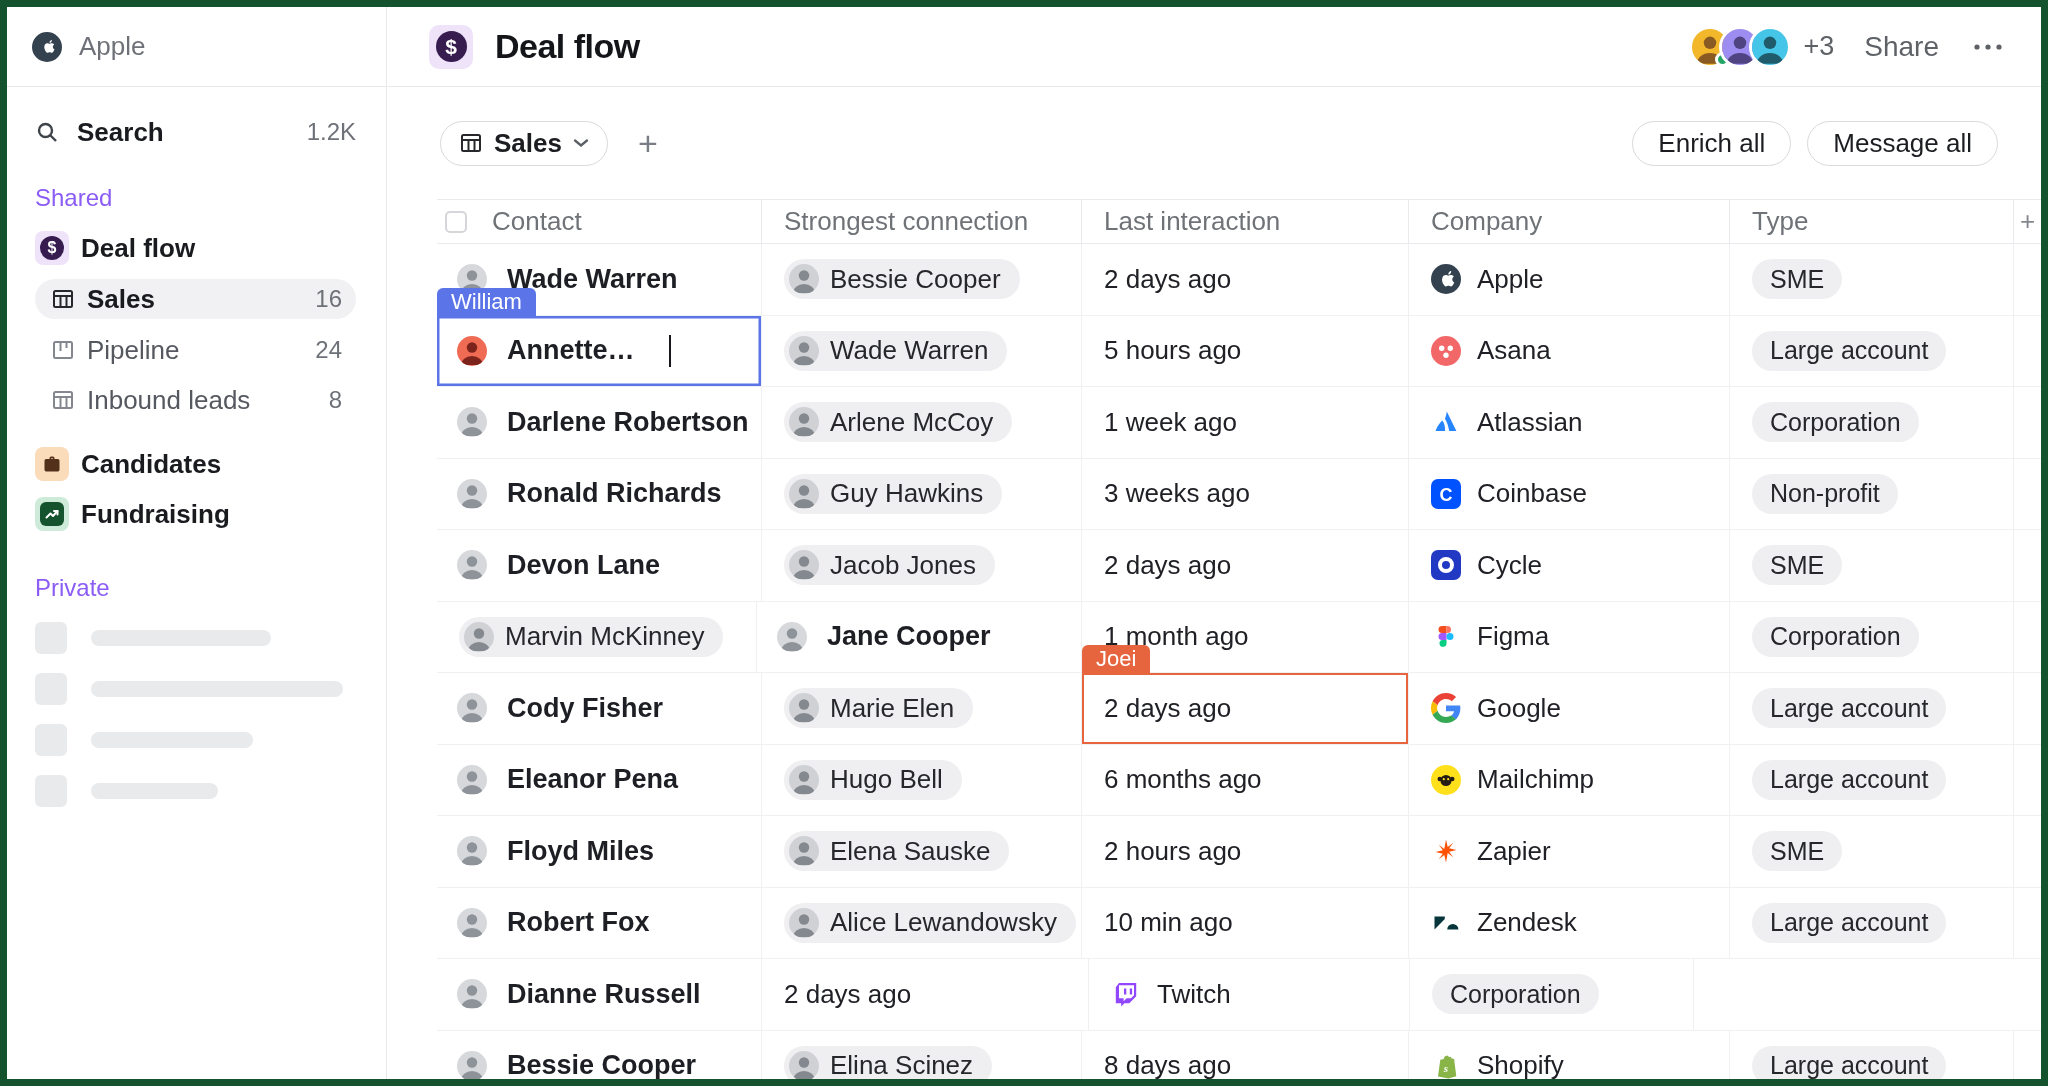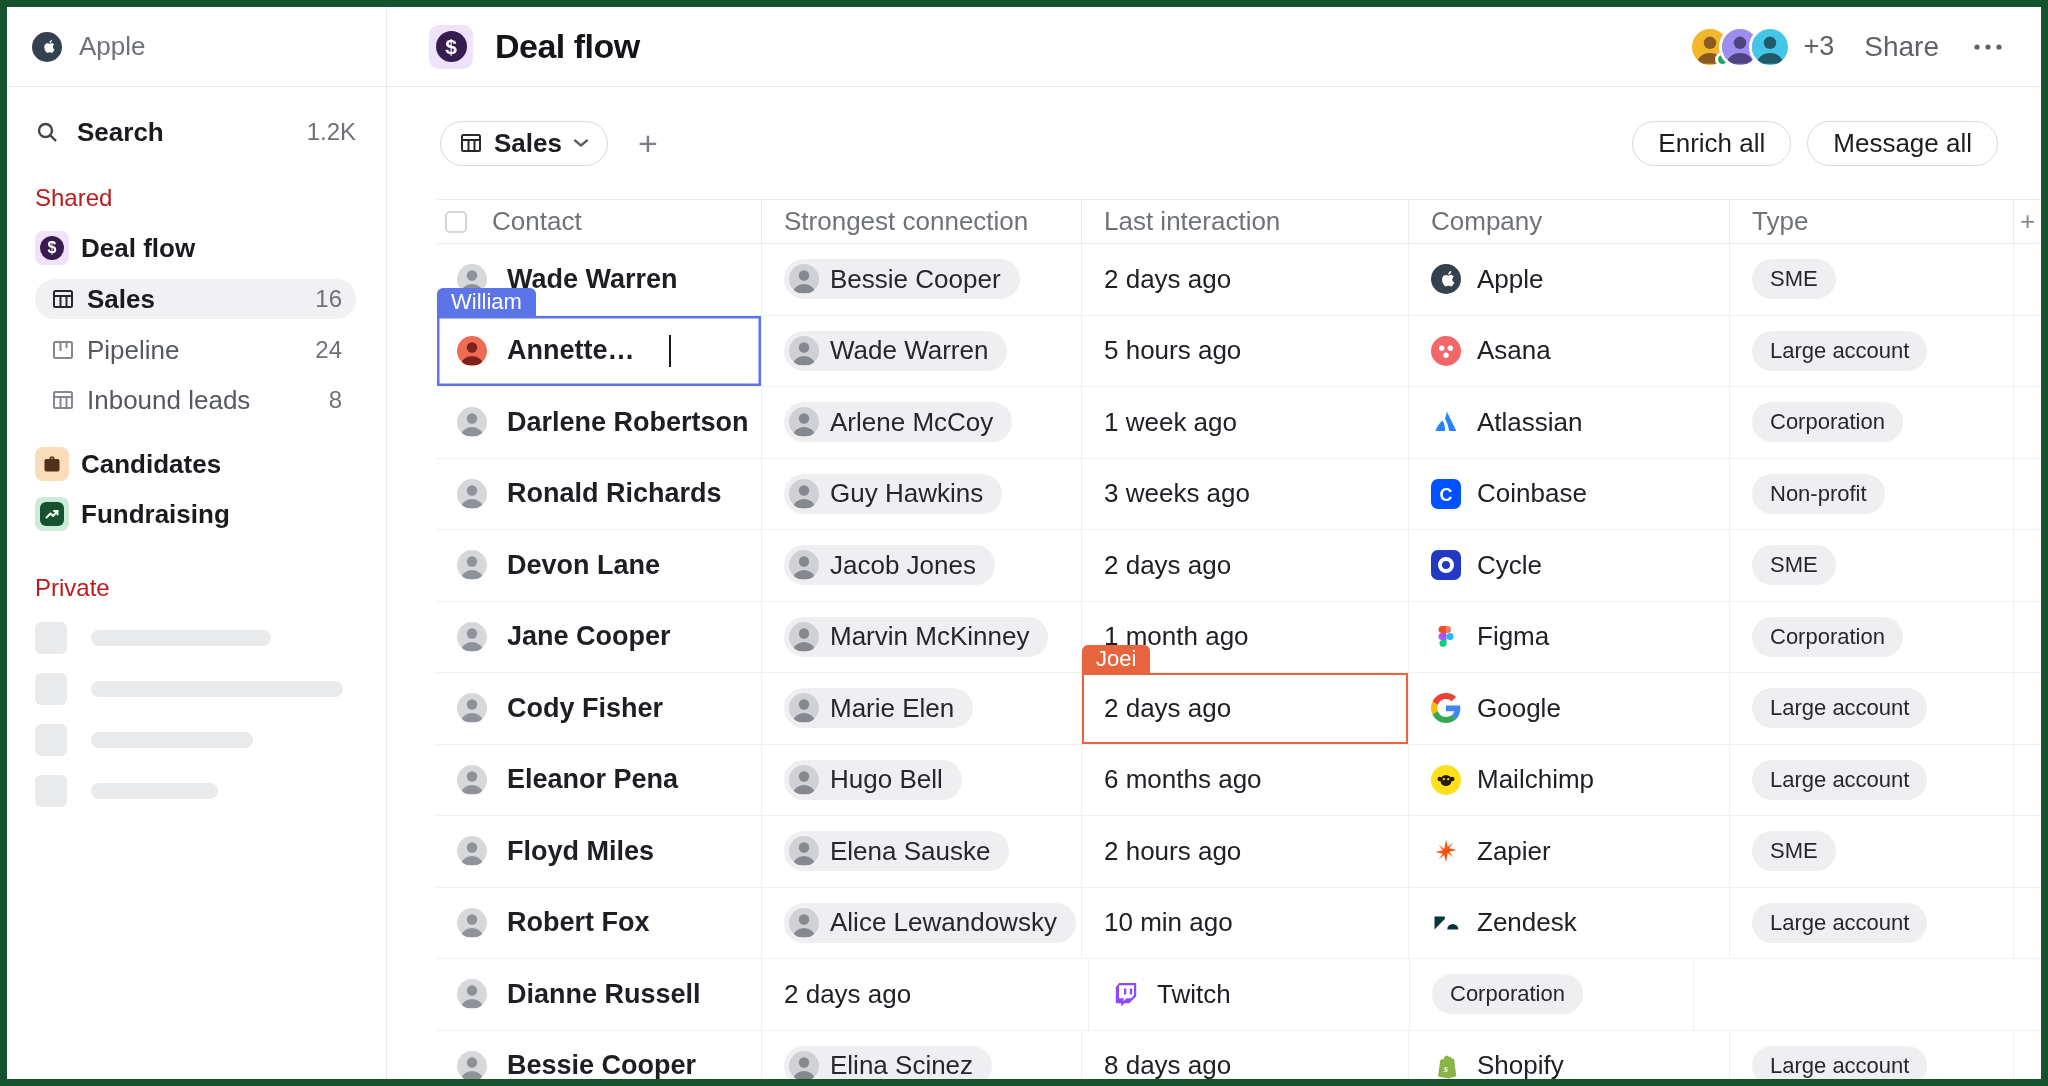--- a/index.html
+++ b/index.html
@@ -13,21 +13,21 @@
     border-right:1px solid #e7e8ea; background:#fff; }
   .ws-row { height:80px; display:flex; align-items:center; gap:17px;
     padding-left:25px; border-bottom:1px solid #e7e8ea; }
   .ws-logo { width:30px; height:30px; border-radius:50%; background:#344250;
     display:flex; align-items:center; justify-content:center; flex:0 0 auto; }
   .ws-name { font-size:26px; color:#6e7278; }
   .nav { padding:22px 30px 0 28px; }
   .nav-row { height:46px; display:flex; align-items:center; gap:18px; }
   .nav-row .lbl { font-size:26px; font-weight:700; color:#1a1b1f; }
   .nav-count, .cnt { margin-left:auto; font-size:24px; color:#6e7278; }
-  .section-label { margin-top:28px; height:30px; font-size:24px; color:#b91c1c;
+  .section-label { margin-top:28px; height:30px; font-size:24px; color:#8b5cf6;
     display:flex; align-items:center; }
   .nav-item { display:flex; align-items:center; gap:12px; height:50px;
     border-radius:22px; padding:0 14px 0 0; position:relative; }
   .nav-item.active { background:#f1f1f3; height:40px; margin:6px 0;
     padding-right:14px; }
   .nav-item .nav-label { font-size:26px; font-weight:600; color:#1a1b1f; }
   .nav-item.sub { padding-left:16px; }
   .nav-item.sub.dim .nav-label { color:#55595f; font-weight:500; }
   .nav-ic { display:flex; align-items:center; justify-content:center; flex:0 0 auto; }
   .nav-ic.tile { width:34px; height:34px; border-radius:8px; }
@@ -87,21 +87,21 @@
   .td.c0 { padding-left:20px; gap:20px; }
   .contact-name { font-size:27px; font-weight:600; color:#1e1f24; }
   .cell-text { font-size:26px; color:#202126; }
   .av { width:30px; height:30px; border-radius:50%; overflow:hidden; flex:0 0 auto; }
   .av svg { display:block; }
   .chip { display:flex; align-items:center; gap:11px; height:40px;
     background:#efeff1; border-radius:20px; padding:0 19px 0 5px; }
   .chip .av { width:30px; height:30px; }
   .chip-name { font-size:26px; color:#26272b; }
   .tag-pill { height:40px; display:flex; align-items:center; background:#efeff1;
-    border-radius:20px; padding:10px 18px; font-size:22px; color:#26272b; }
+    border-radius:20px; padding:10px 18px; font-size:25px; color:#26272b; }
   .td.c3 { gap:16px; }
   .co-ic { width:30px; height:30px; display:flex; align-items:center;
     justify-content:center; flex:0 0 auto; }
   .co-name { font-size:26px; color:#202126; }
 
   .td.editing { box-shadow:inset 0 0 0 2.5px #5b74e8; z-index:4; }
   .td.selected { box-shadow:inset 0 0 0 2px #e6653e; z-index:4; }
   .collab-tag { position:absolute; top:-28px; left:0; height:28px; display:flex;
     align-items:center; padding:0 14px; font-size:22px; color:#fff;
     border-radius:6px 6px 0 0; z-index:6; }
@@ -512,41 +512,41 @@
                 </svg>
               </span>
               <span class="co-name">Cycle</span>
             </div>
             <div class="td c4">
               <span class="tag-pill">SME</span>
             </div>
             <div class="td cadd"></div>
           </div>
           <div class="tr">
+            <div class="td c1">
+              <span class="chip">
+                <span class="av">
+                  <svg width="30" height="30" viewBox="0 0 30 30">
+                    <rect width="30" height="30" fill="#cfd1d5"></rect>
+                    <circle cx="15" cy="11.5" r="5.2" fill="#84898f"></circle>
+                    <path d="M4 29a11 9 0 0 1 22 0z" fill="#84898f"></path>
+                  </svg>
+                </span>
+                <span class="chip-name">Marvin McKinney</span>
+              </span>
+            </div>
             <div class="td c0">
               <span class="av">
                 <svg width="30" height="30" viewBox="0 0 30 30">
                   <rect width="30" height="30" fill="#d6d8dc"></rect>
                   <circle cx="15" cy="11.5" r="5.2" fill="#8e939a"></circle>
                   <path d="M4 29a11 9 0 0 1 22 0z" fill="#8e939a"></path>
                 </svg>
               </span>
               <span class="contact-name">Jane Cooper</span>
-            </div>
-            <div class="td c1">
-              <span class="chip">
-                <span class="av">
-                  <svg width="30" height="30" viewBox="0 0 30 30">
-                    <rect width="30" height="30" fill="#cfd1d5"></rect>
-                    <circle cx="15" cy="11.5" r="5.2" fill="#84898f"></circle>
-                    <path d="M4 29a11 9 0 0 1 22 0z" fill="#84898f"></path>
-                  </svg>
-                </span>
-                <span class="chip-name">Marvin McKinney</span>
-              </span>
             </div>
             <div class="td c2">
               <span class="cell-text">1 month ago</span>
             </div>
             <div class="td c3">
               <span class="co-ic">
                 <svg width="30" height="30" viewBox="0 0 30 30">
                   <path fill="#f24e1e" d="M11 4h4.5v7H11a3.5 3.5 0 1 1 0-7z"></path>
                   <path fill="#ff7262" d="M15.5 4h1a3.5 3.5 0 1 1 0 7h-1z"></path>
                   <path fill="#a259ff" d="M11 11h4.5v7H11a3.5 3.5 0 1 1 0-7z"></path>

